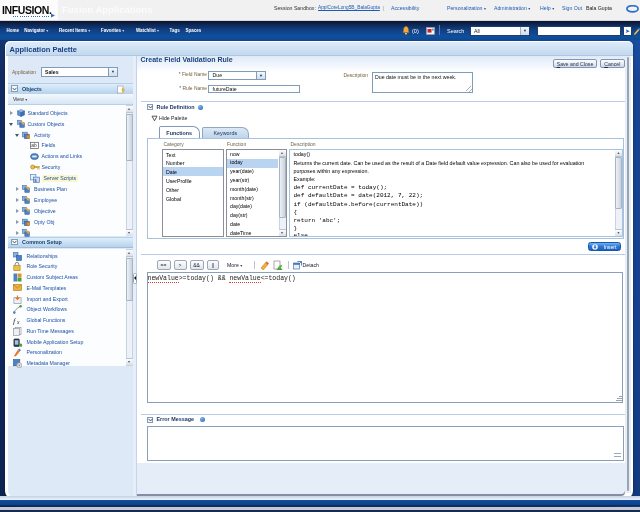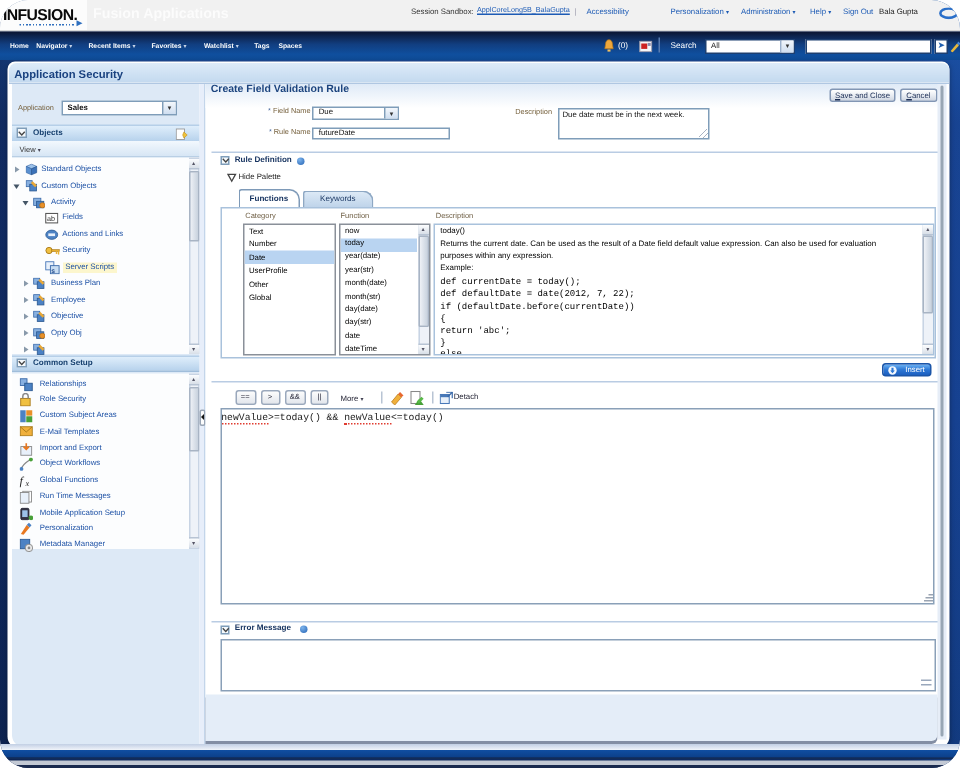--- a/index.html
+++ b/index.html
@@ -1,18 +1,18 @@
 <!DOCTYPE html>
 <html><head><meta charset="utf-8">
 <style>
 *{margin:0;padding:0;box-sizing:border-box;}
 html,body{width:640px;height:512px;overflow:hidden;}
 body{font-family:"Liberation Sans",sans-serif;}
 #page{position:relative;width:640px;height:512px;overflow:hidden;
-background-image:linear-gradient(90deg,rgba(8,20,50,.38) 0,rgba(8,20,50,0) 5%,rgba(8,20,50,0) 94%,rgba(25,95,200,.30) 100%),linear-gradient(180deg,#0e4a94 0%,#1c4f9c 3%,#17387c 16%,#15357a 55%,#112e68 88%,#0f2a5e 100%);border-radius:19px;}
+background-image:linear-gradient(90deg,rgba(8,20,50,.38) 0,rgba(8,20,50,0) 5%,rgba(8,20,50,0) 94%,rgba(25,95,200,.30) 100%),linear-gradient(180deg,#0e4a94 0%,#1c4f9c 3%,#17387c 16%,#15357a 55%,#112e68 88%,#0f2a5e 100%);}
 .abs{position:absolute;}
 
 #topstrip{left:0;top:0;width:640px;height:21px;background:#f1f1f1;border-bottom:1px solid #d8d8d8;}
 #logobox{left:0;top:0;width:58px;height:20px;background:#fcfcfc;}
 #logo{left:2px;top:4px;font-size:10.5px;font-weight:bold;color:#0a0a0a;letter-spacing:-0.4px;}
 #logounder{left:13px;top:15.5px;width:37px;height:1px;background-image:repeating-linear-gradient(90deg,#2f6fbe 0 1px,#fcfcfc 1px 2.2px);}
 #fusapp{left:62px;top:4px;font-size:9.5px;font-weight:bold;color:rgba(255,255,255,.75);}
 .sess{top:5px;font-size:5.2px;color:#333;line-height:6px;}
 .slink{color:#1d5bb5;}
 .caret{font-size:4px;color:#1d5bb5;}
@@ -133,21 +133,21 @@
 <div class="abs" id="srchsel">All<div id="srchselbtn">▼</div></div>
 <div class="abs" id="srchinput"></div>
 <div class="abs" id="srchgo">➤</div>
 <svg class="abs" style="left:633px;top:26.5px;" width="7" height="8">
       <path d="M0.8 7 L5 2 L6.3 3.3 L2 8 Z" fill="#e8b83c"></path>
       <path d="M5 2 L5.9 0.6 L7.2 2 L6.3 3.3 Z" fill="#4a88d8"></path>
     </svg>
 
 <div class="abs" id="panel"></div>
 <div class="abs" id="achdr"></div>
-<div class="abs" id="actitle">Application Security</div>
+<div class="abs" id="actitle">Application Palette</div>
 
 <div class="abs" id="sidebar"></div>
 <div class="abs flbl" style="left:12px;top:69.5px;text-align:left;">Application</div>
 <div class="abs selbox" style="left:41px;top:67px;width:77px;height:9.5px;line-height:8px;padding-left:3px;font-weight:bold;">Sales<div class="selarrow" style="line-height:8px;font-size:4px;">▼</div></div>
 <div class="abs hdrband" style="top:83px;"></div>
 <div class="collico abs" style="left:11px;top:85px;">
       <svg style="display:block;margin:0.5px auto 0" width="5" height="4">
         <path d="M0.5 0.8 L2.5 3 L4.5 0.8" fill="none" stroke="#444" stroke-width="0.9"></path>
       </svg>
     </div>

